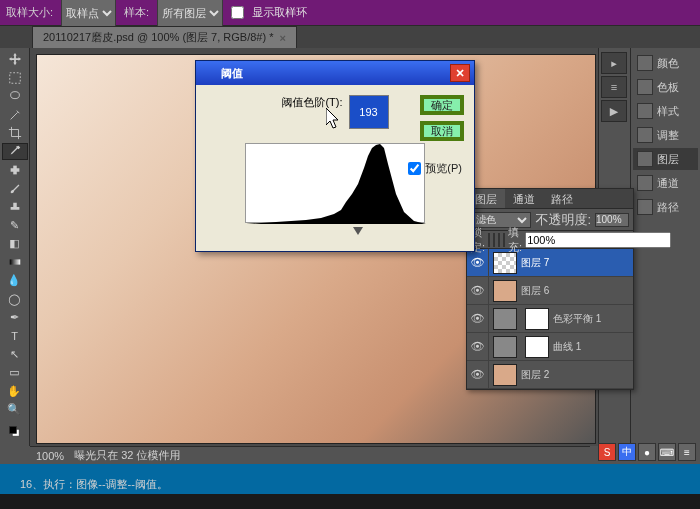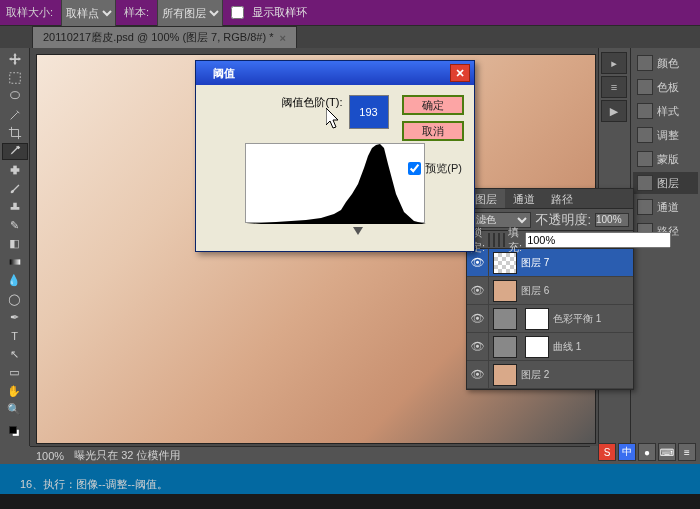--- a/index.html
+++ b/index.html
@@ -22,31 +22,31 @@
 .right-dock{width:32px;background:#535353;border-left:1px solid #2a2a2a;display:flex;flex-direction:column;gap:2px;padding:4px 2px}
 .dock-ic{width:26px;height:22px;background:#424242;border:1px solid #2a2a2a;display:flex;align-items:center;justify-content:center;color:#c0c0c0}
 .right-panel{width:70px;background:#535353;border-left:1px solid #2a2a2a;display:flex;flex-direction:column;gap:2px;padding:4px 2px}
 .rp-item{height:22px;display:flex;align-items:center;gap:4px;color:#d0d0d0;padding:0 4px}
 .rp-item .ic{width:16px;height:16px;background:#6a6a6a;border:1px solid #333;display:inline-block}
 
 .status-bar{position:absolute;left:30px;bottom:0;height:18px;background:#535353;color:#d0d0d0;display:flex;align-items:center;padding:0 6px;gap:10px;border-top:1px solid #2a2a2a;width:560px}
 
 
 .dlg{position:absolute;left:195px;top:60px;width:280px;background:#ece9d8;border:1px solid #0a246a;box-shadow:3px 3px 6px rgba(0,0,0,.4);z-index:20}
-.dlg-title{height:24px;background:linear-gradient(#3a6ef0,#1c3ec0);color:#fff;display:flex;align-items:center;justify-content:space-between;padding:0 4px 0 17px;font-weight:bold;font-size:13px}
+.dlg-title{height:24px;background:linear-gradient(#3a6ef0,#1c3ec0);color:#fff;display:flex;align-items:center;justify-content:space-between;padding:0 4px 0 25px;font-weight:bold;font-size:13px}
 .dlg-close{width:20px;height:18px;background:#e04030;color:#fff;display:flex;align-items:center;justify-content:center;border:1px solid #9a2010;font-weight:bold}
 .dlg-body{padding:10px;position:relative}
 .thresh-row{display:flex;align-items:flex-start;justify-content:center;gap:6px;margin-bottom:14px}
 .thresh-row input{width:40px;height:34px;border:1px solid #7a7a7a;background:#1a4ec8;color:#fff;text-align:center}
 .histo{width:180px;height:80px;border:1px solid #999;background:#fff;position:relative;margin:0 auto 6px}
 .histo svg{position:absolute;left:0;top:0}
 .slider-track{width:180px;height:12px;position:relative;margin:0 auto}
 .slider-thumb{position:absolute;top:-2px;left:108px;width:0;height:0;border-left:5px solid transparent;border-right:5px solid transparent;border-top:8px solid #555}
 .dlg-btns{position:absolute;right:10px;top:10px;display:flex;flex-direction:column;gap:6px}
-.dlg-btn{width:62px;height:20px;background:#fca5a5;border:2px solid #4d7c0f;display:flex;align-items:center;justify-content:center;color:#222}
+.dlg-btn{width:44px;height:20px;background:#86efac;border:4px solid #4d7c0f;display:flex;align-items:center;justify-content:center;color:#222}
 .preview-row{position:absolute;right:12px;top:76px;display:flex;align-items:center;gap:4px;color:#222}
 .cursor{position:absolute;left:326px;top:108px;z-index:30}
 
 
 .layers{position:absolute;left:466px;top:188px;width:168px;background:#535353;border:1px solid #2a2a2a;box-shadow:2px 2px 5px rgba(0,0,0,.4);z-index:15}
 .layers-tabs{height:20px;display:flex;background:#424242;border-bottom:1px solid #2a2a2a}
 .layers-tabs .lt{padding:3px 8px;color:#d0d0d0}
 .layers-tabs .lt.act{background:#535353}
 .layers-opts{height:22px;display:flex;align-items:center;padding:0 4px;gap:4px;border-bottom:1px solid #2a2a2a}
 .layers-opts select{background:#6a6a6a;color:#e0e0e0;border:1px solid #333;height:16px;font-size:10px;flex:1}
@@ -178,24 +178,20 @@
           <span>色板</span>
         </div>
    <div class="rp-item">
           <span class="ic"></span>
           <span>样式</span>
         </div>
    <div class="rp-item">
           <span class="ic"></span>
           <span>调整</span>
         </div>
-   <div class="rp-item">
-          <span class="ic"></span>
-          <span>蒙版</span>
-        </div>
    <div class="rp-item" style="background:#3a3a3a">
           <span class="ic"></span>
           <span>图层</span>
         </div>
    <div class="rp-item">
           <span class="ic"></span>
           <span>通道</span>
         </div>
    <div class="rp-item">
           <span class="ic"></span>

